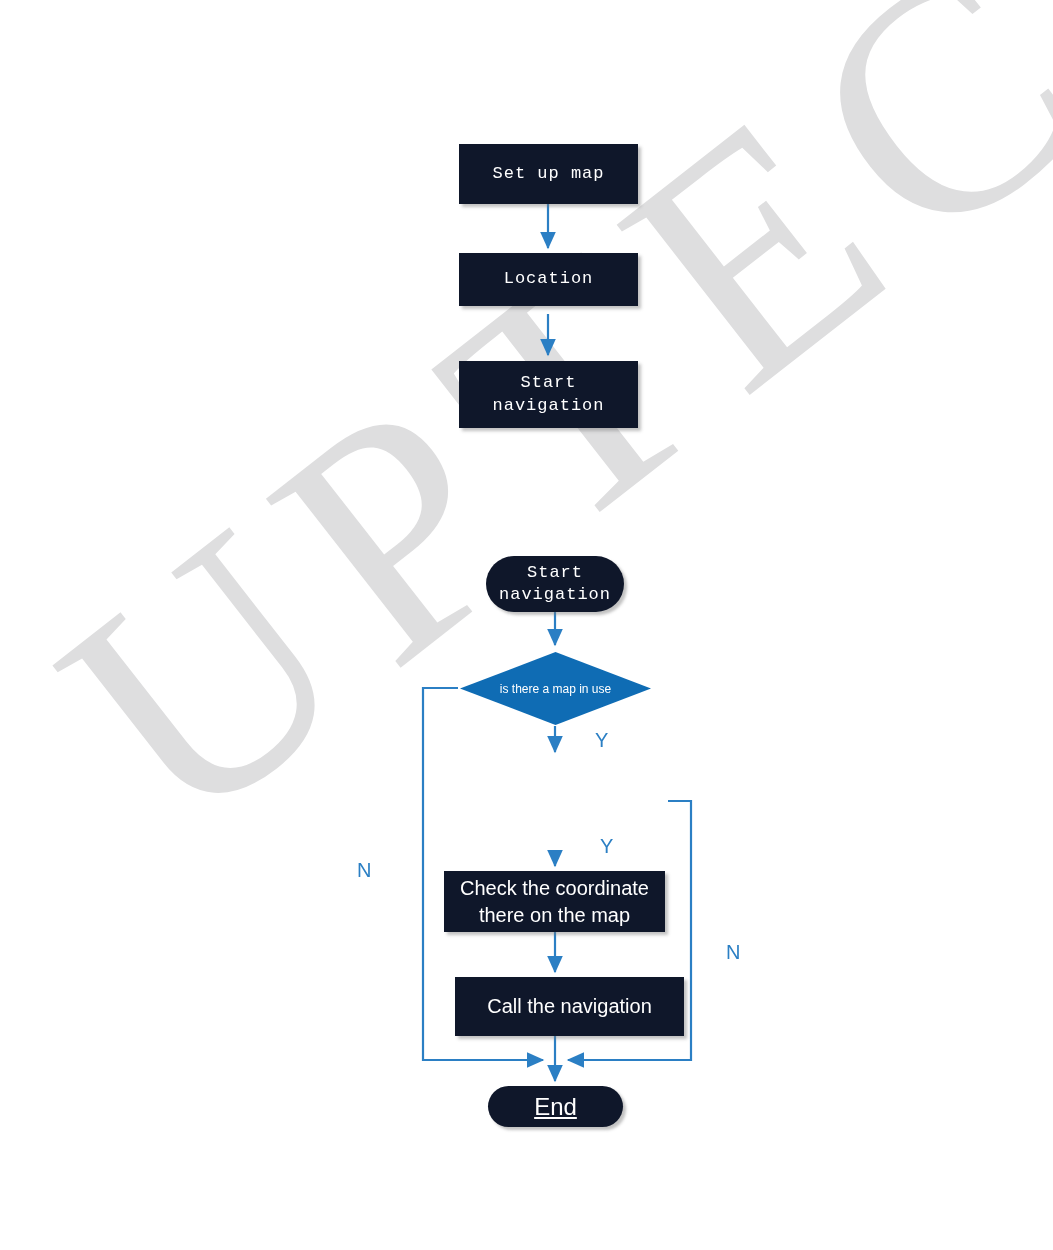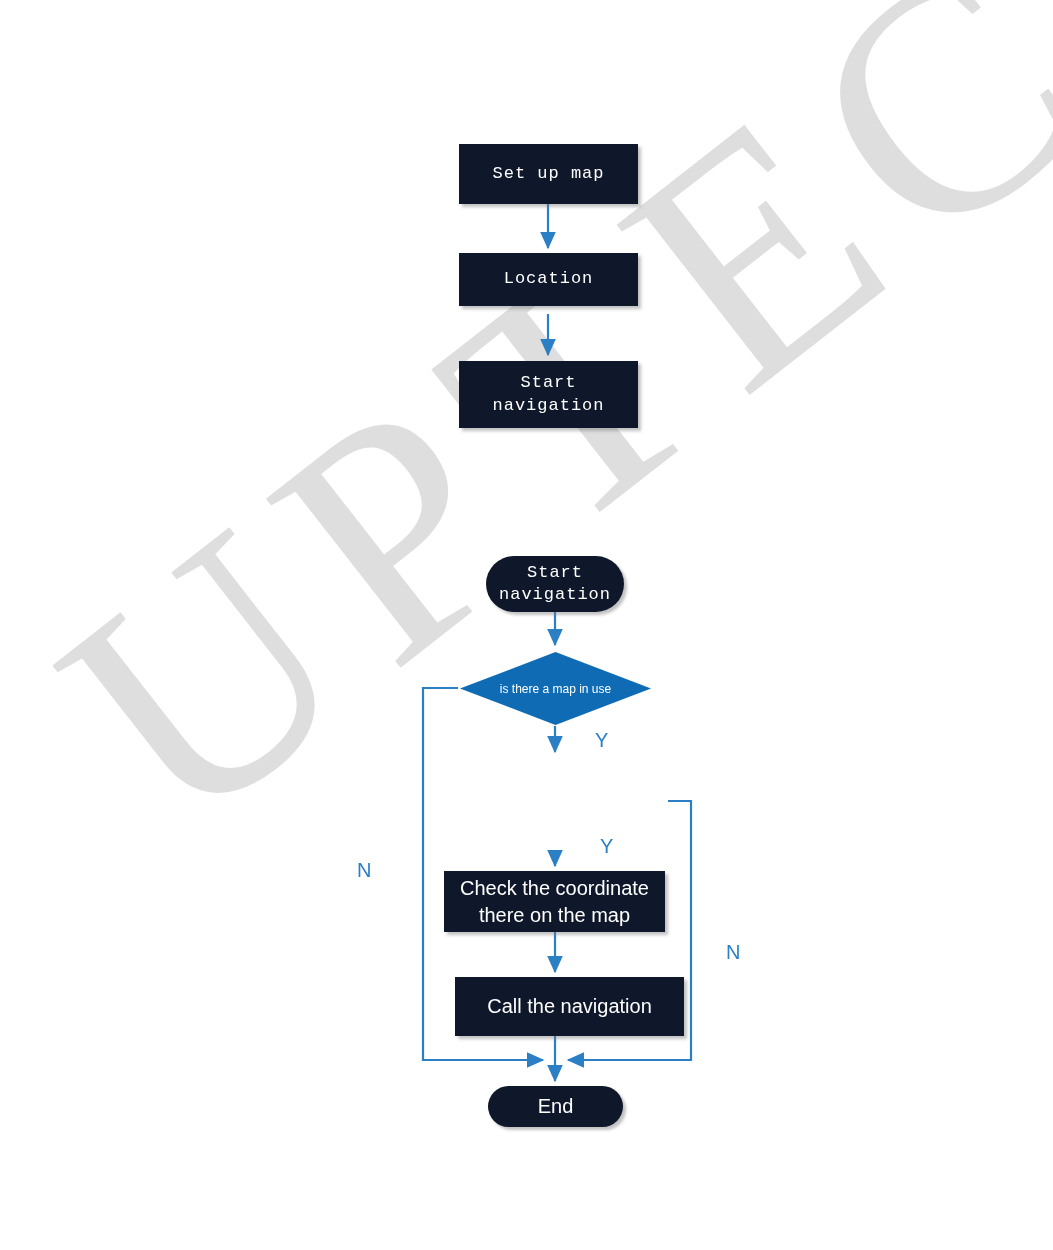--- a/index.html
+++ b/index.html
@@ -64,22 +64,23 @@
     font-family: "Liberation Mono", "DejaVu Sans Mono", monospace;
     font-size: 17px;
     letter-spacing: 1px;
   }
   .node.sans {
     font-family: "Liberation Sans", sans-serif;
     font-size: 20px;
   }
   .node.terminator {
     border-radius: 24px;
-    font-size: 20px;
+    font-size: 24px;
     box-shadow: 3px 3px 3px rgba(120,120,120,0.45);
+    text-decoration: underline;
   }
 
   
   .decision {
     position: absolute;
     z-index: 2;
   }
   .decision svg {
     position: absolute;
     left: 0;

